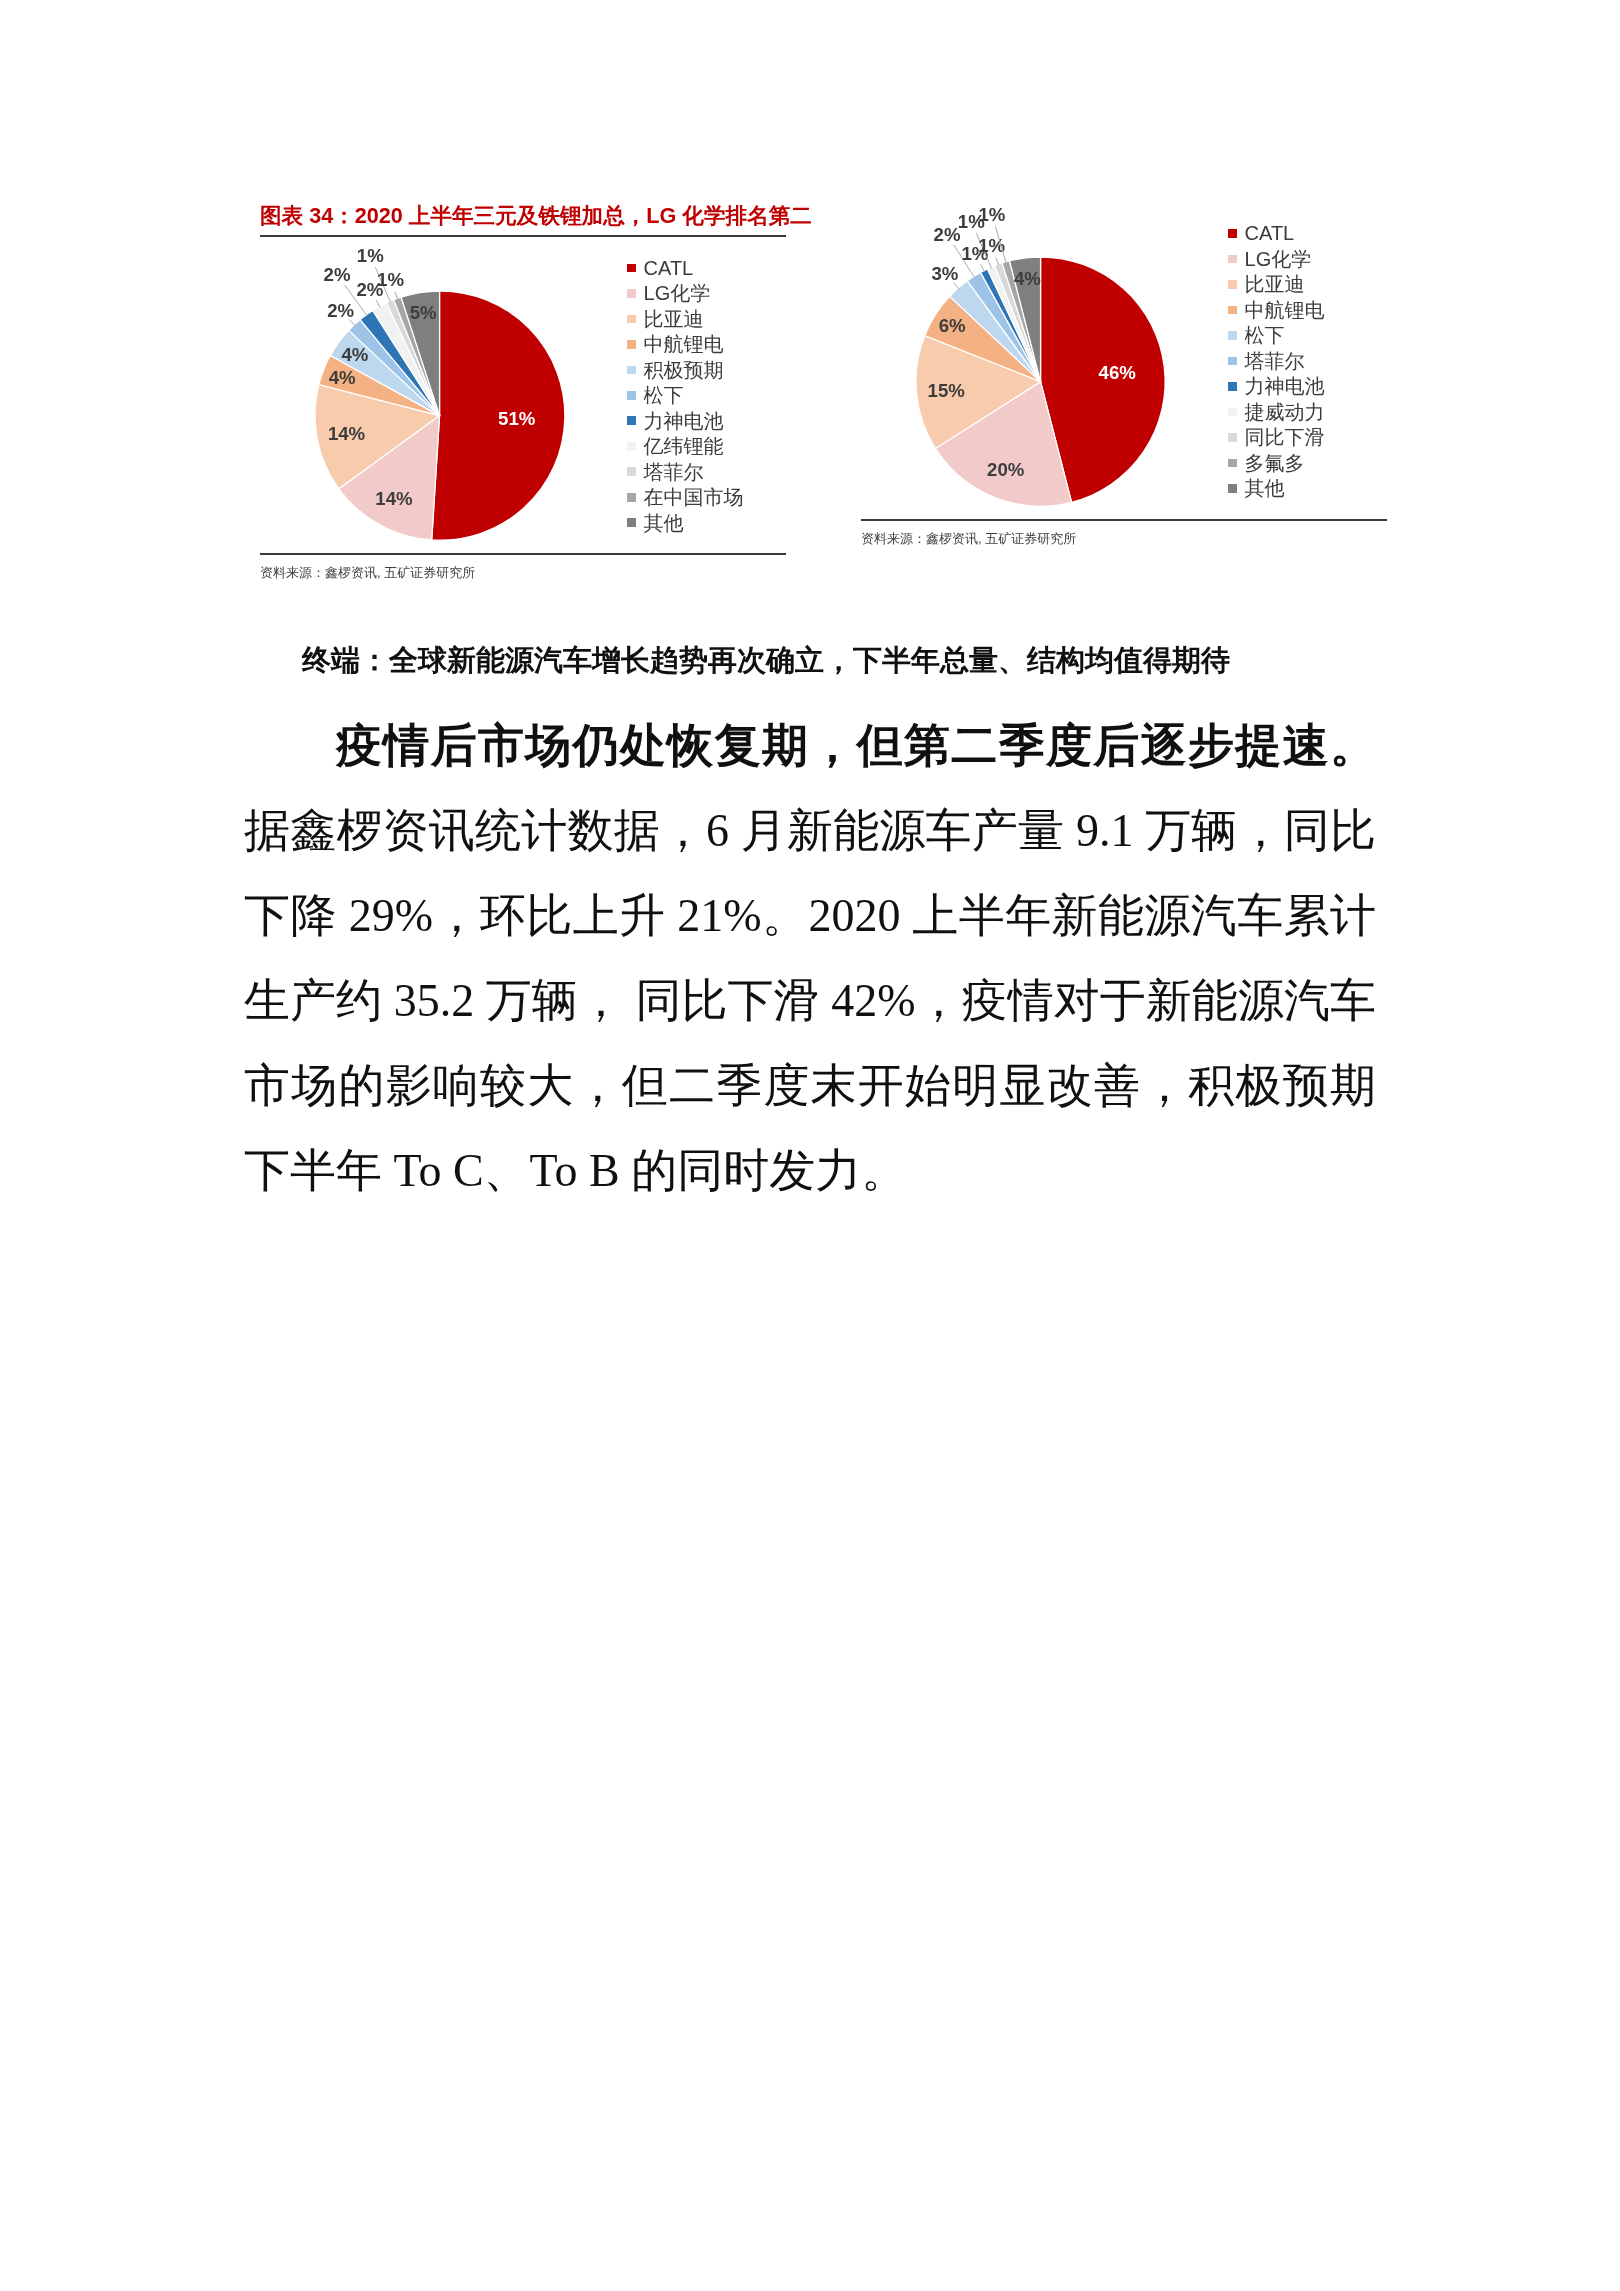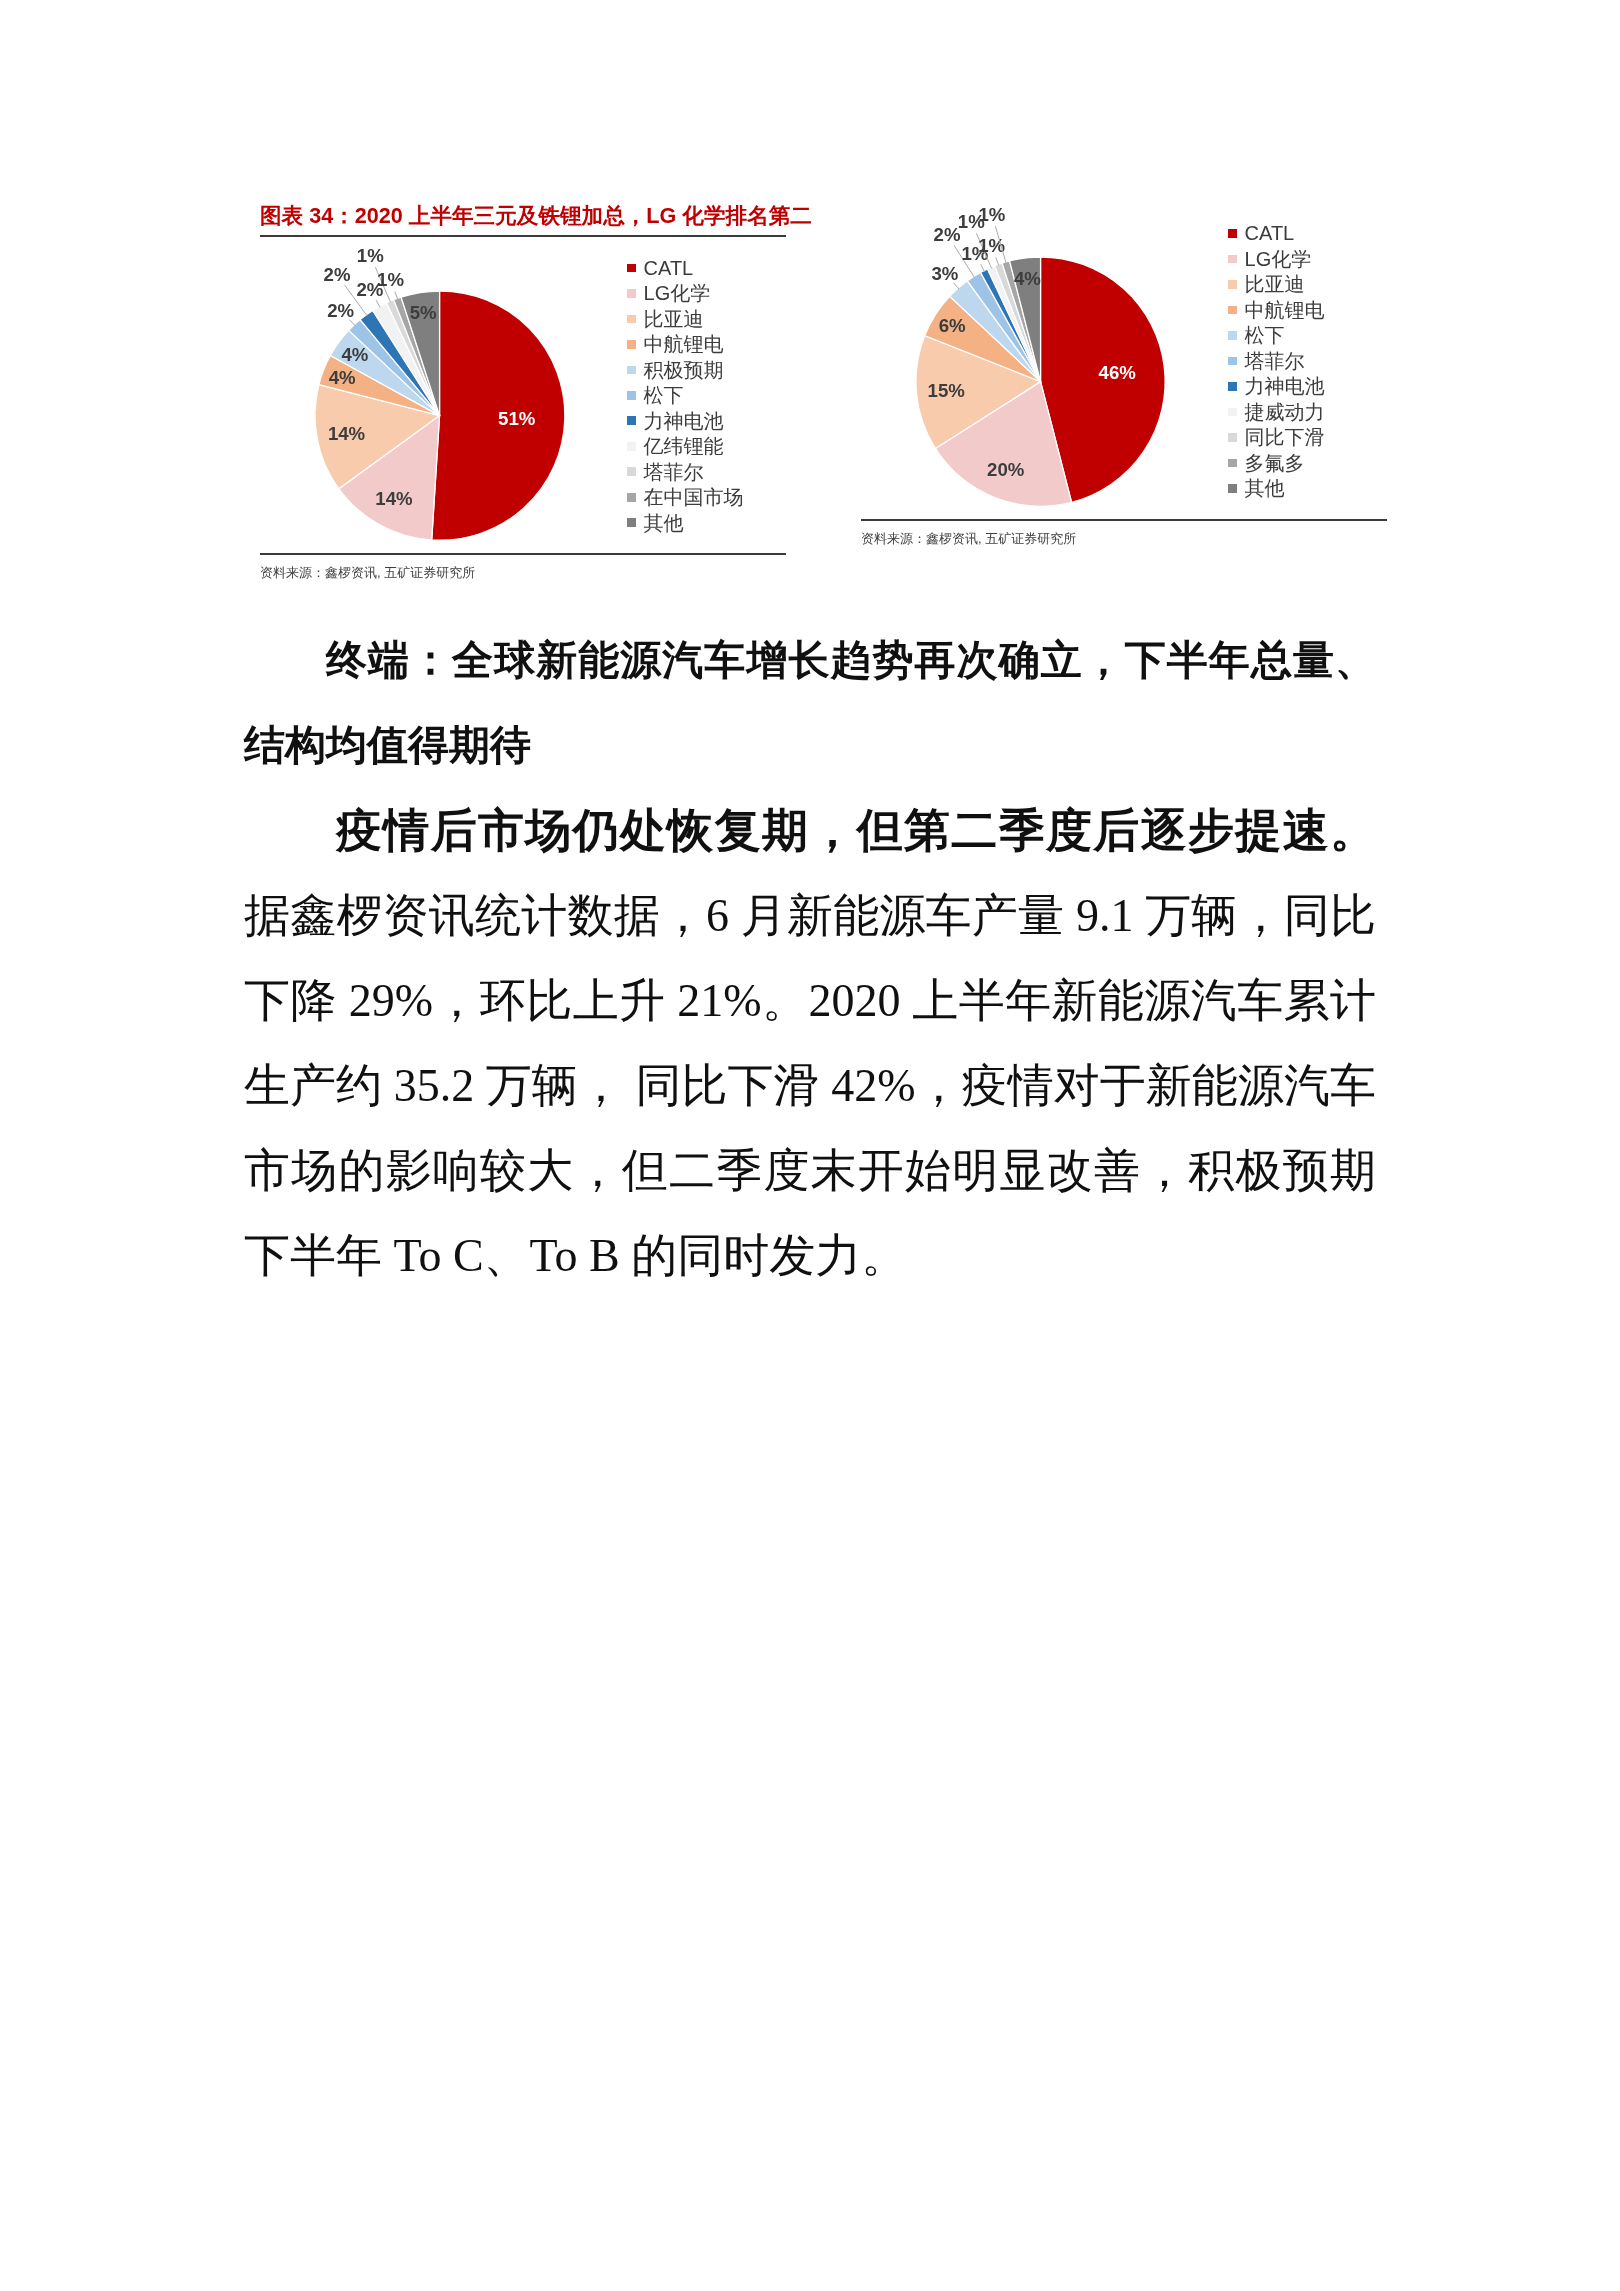--- a/index.html
+++ b/index.html
@@ -21,21 +21,21 @@
   .fig-divider{border-top:2.9px solid #3b3b3b;height:0;}
   .fig-source{font-family:"Liberation Sans","DejaVu Sans",sans-serif;
               font-size:13px;color:#3f3f3f;margin-top:8.8px;}
   .pie-label{font-family:"Liberation Sans","DejaVu Sans",sans-serif;
              font-size:19px;font-weight:700;}
   
   .body-text{position:absolute;left:244px;top:618px;width:1132px;
              font-size:46px;line-height:85px;color:#101010;
              text-align:justify;text-justify:inter-character;}
   .body-text p{margin:0;text-indent:2em;}
-  .para-heading{font-size:41px;}
+  .para-heading{font-size:29px;}
   .bold{font-weight:700;}
 </style>
 </head>
 <body>
 
 <div class="page">
 
   <div class="figures">
 
     <figure class="fig">

